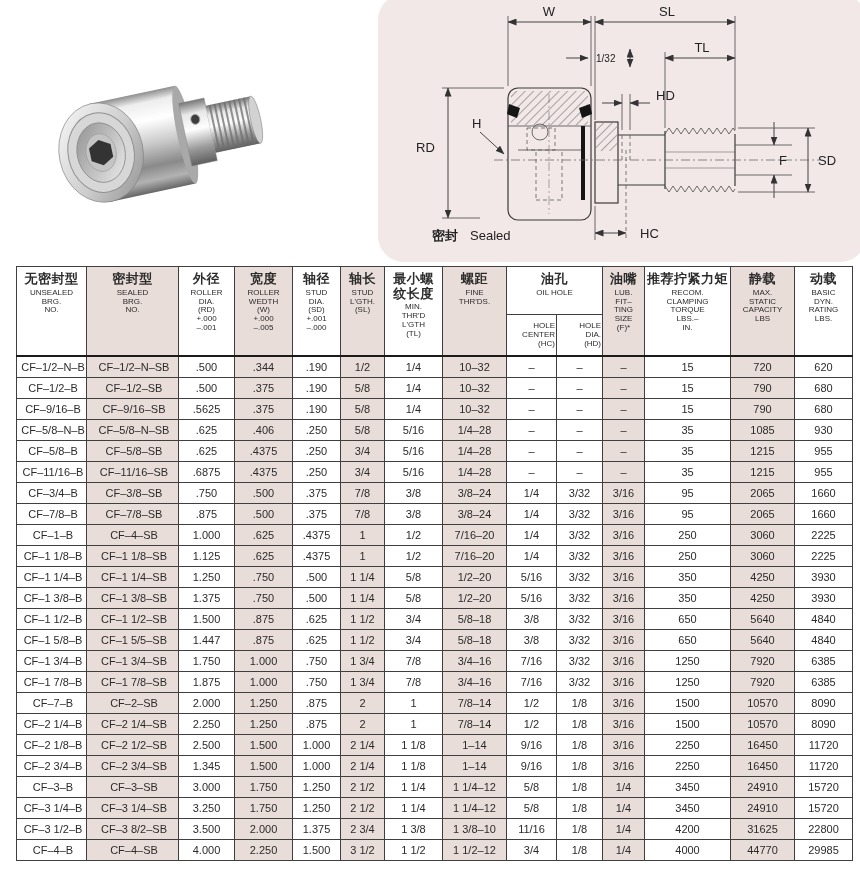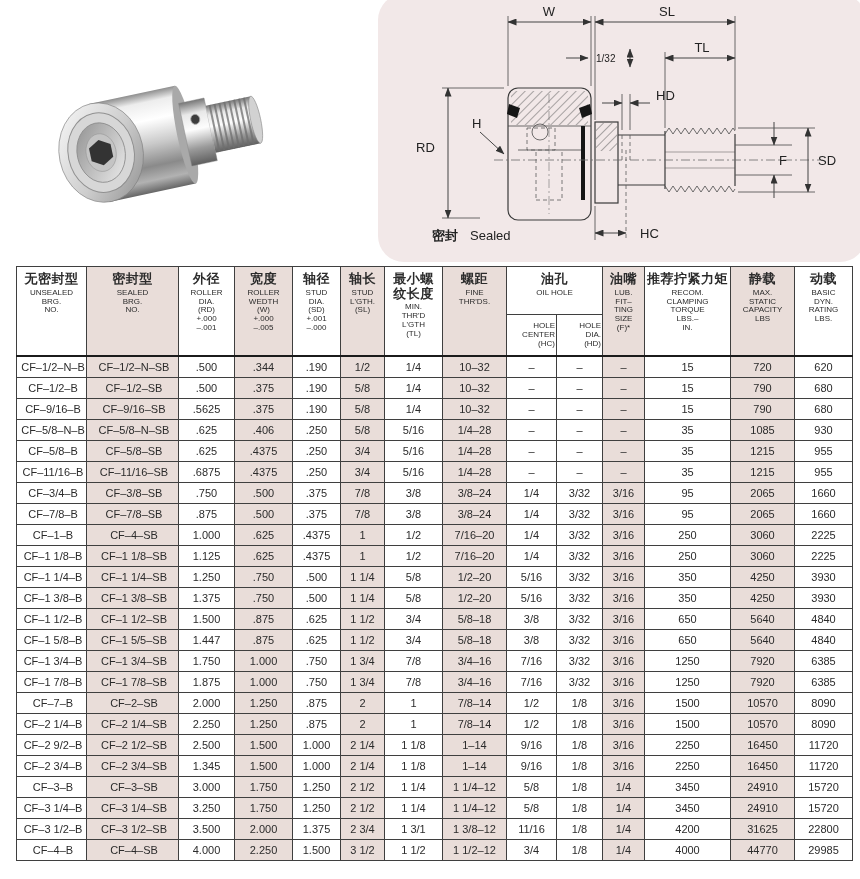--- a/index.html
+++ b/index.html
@@ -611,21 +611,21 @@
             <td class="">1</td>
             <td class="sh ">7/8–14</td>
             <td class="">1/2</td>
             <td class="">1/8</td>
             <td class="sh ">3/16</td>
             <td class="">1500</td>
             <td class="sh ">10570</td>
             <td class="">8090</td>
           </tr>
           <tr>
-            <td class="al">CF–2 9/2–B</td>
+            <td class="al">CF–2 1/8–B</td>
             <td class="sh al">CF–2 1/2–SB</td>
             <td class="">2.500</td>
             <td class="sh ">1.500</td>
             <td class="">1.000</td>
             <td class="sh ">2 1/4</td>
             <td class="">1 1/8</td>
             <td class="sh ">1–14</td>
             <td class="">9/16</td>
             <td class="">1/8</td>
             <td class="sh ">3/16</td>
@@ -676,27 +676,27 @@
             <td class="sh ">1 1/4–12</td>
             <td class="">5/8</td>
             <td class="">1/8</td>
             <td class="sh ">1/4</td>
             <td class="">3450</td>
             <td class="sh ">24910</td>
             <td class="">15720</td>
           </tr>
           <tr>
             <td class="al">CF–3 1/2–B</td>
-            <td class="sh al">CF–3 1/2–SB</td>
+            <td class="sh al">CF–3 8/2–SB</td>
             <td class="">3.500</td>
             <td class="sh ">2.000</td>
             <td class="">1.375</td>
             <td class="sh ">2 3/4</td>
-            <td class="">1 3/1</td>
-            <td class="sh ">1 3/8–12</td>
+            <td class="">1 3/8</td>
+            <td class="sh ">1 3/8–10</td>
             <td class="">11/16</td>
             <td class="">1/8</td>
             <td class="sh ">1/4</td>
             <td class="">4200</td>
             <td class="sh ">31625</td>
             <td class="">22800</td>
           </tr>
           <tr>
             <td class="al">CF–4–B</td>
             <td class="sh al">CF–4–SB</td>

